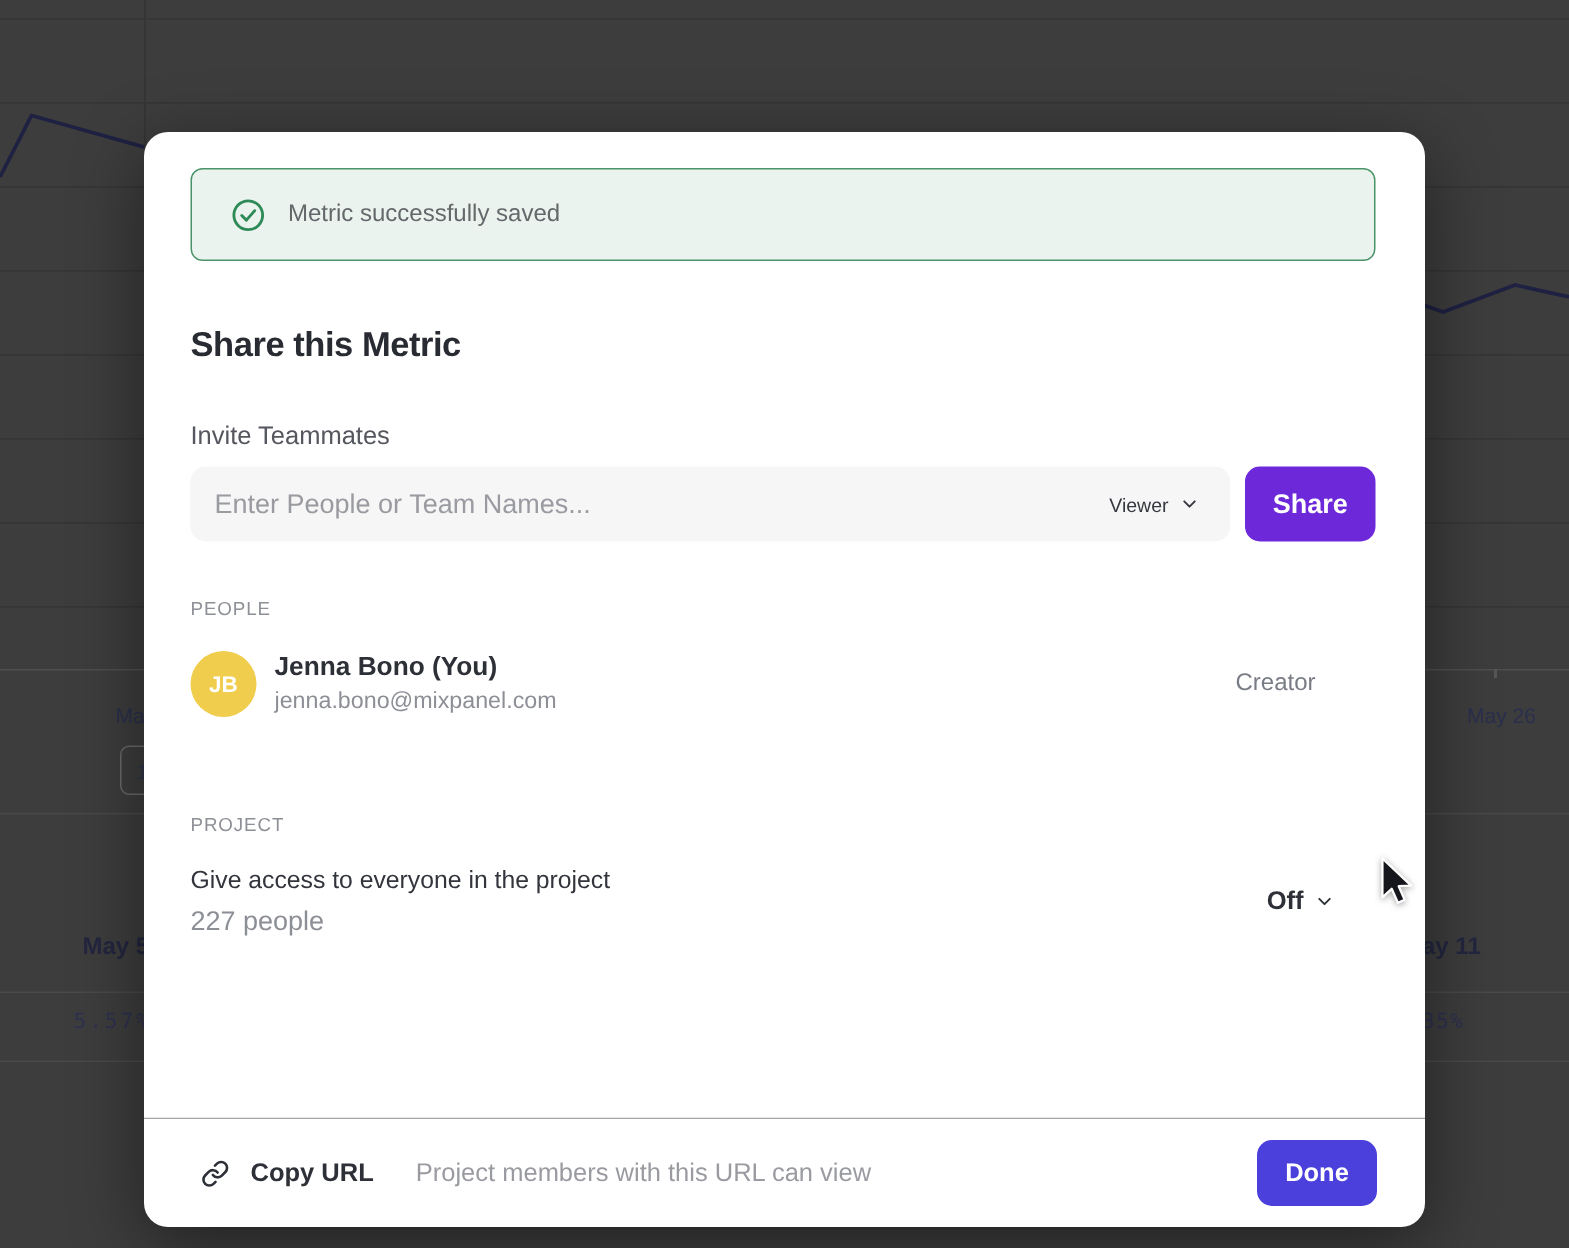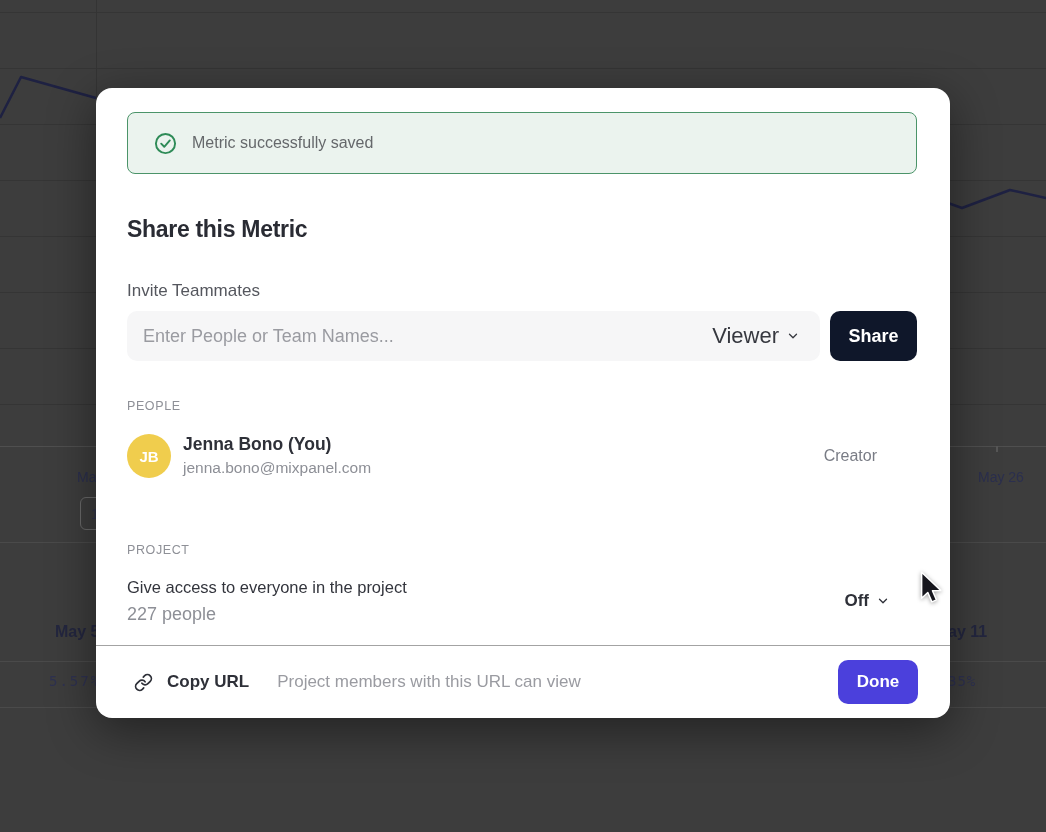--- a/index.html
+++ b/index.html
@@ -30,21 +30,21 @@
   .bg-value-left  { left:49px; }
   .bg-value-right { left:948px; letter-spacing:1px; }
   .bg-minibox {
     position:absolute; left:80px; top:497px; width:40px; height:33px;
     border:1px solid #6a6a6a; border-radius:6px; color:#30344f;
     font-size:14px; display:flex; align-items:center; padding-left:10px;
   }
 
   
   .modal {
-    position:absolute; left:96px; top:88px; width:854px; height:630px;
+    position:absolute; left:96px; top:88px; width:854px; height:730px;
     background:#ffffff; border-radius:16px;
     box-shadow:0 12px 48px rgba(0,0,0,0.45);
   }
   .banner {
     position:absolute; left:31px; right:33px; top:24px; height:62px;
     background:#ebf3ee; border:1px solid #4b9469; border-radius:8px;
     display:flex; align-items:center; padding-left:26px; gap:15px;
   }
   .banner-text { font-size:16px; color:#65686b; }
   .check-icon { width:23px; height:23px; flex:0 0 auto; }
@@ -62,25 +62,25 @@
   .invite-input-wrap {
     flex:1; background:#f6f6f7; border-radius:10px;
     display:flex; align-items:center; padding:0 20px 0 16px; min-width:0;
   }
   .invite-input {
     flex:1; border:none; outline:none; background:transparent;
     font-size:18px; color:#36383f; font-family:inherit; min-width:0;
   }
   .invite-input::placeholder { color:#9a9ba1; }
   .role-select { display:flex; align-items:center; gap:7px; cursor:pointer; }
-  .role-label { font-size:22px; font-weight:500; color:#36383f; }
+  .role-label { font-size:13px; font-weight:500; color:#36383f; }
   .chev { width:14px; height:14px; }
   .share-btn {
     width:87px; margin-left:10px; border:none; border-radius:10px;
-    background:#0f172a; color:#ffffff; font-size:18px; font-weight:600;
+    background:#6d28d9; color:#ffffff; font-size:18px; font-weight:600;
     font-family:inherit; cursor:default;
   }
 
   .section-header {
     position:absolute; left:31px; font-size:12.5px; font-weight:500;
     letter-spacing:0.6px; color:#8e9097;
   }
   .people-header  { top:311px; }
   .project-header { top:455px; }
 

